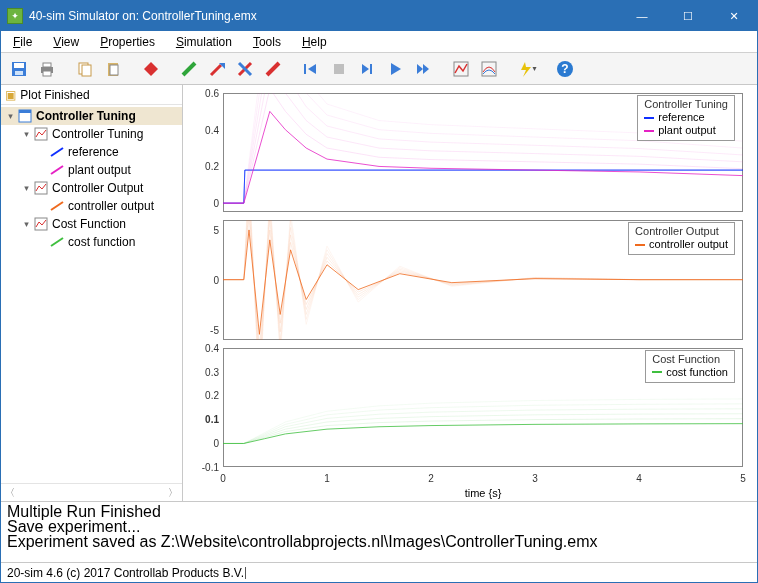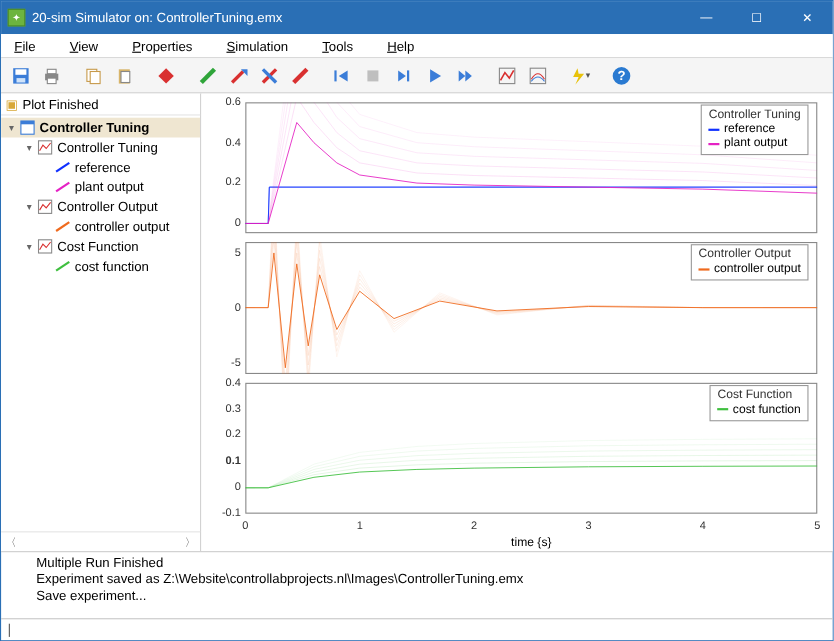--- a/index.html
+++ b/index.html
@@ -4,21 +4,21 @@
 <style>
   * { box-sizing: border-box; margin: 0; padding: 0; font-family: "Segoe UI", Tahoma, sans-serif; }
   html, body { width: 758px; height: 583px; overflow: hidden; background:#fff; }
   .window { width:758px; height:583px; border:1px solid #2a6fb5; display:flex; flex-direction:column; }
   .titlebar { height:30px; background:#2a6fb5; color:#fff; display:flex; align-items:center; padding:0 0 0 6px; font-size:12px; }
   .titlebar .icon { width:16px; height:16px; background:#6db43f; margin-right:6px; display:flex;align-items:center;justify-content:center;font-size:9px;color:#fff;border:1px solid #4b8b2a;}
   .titlebar .title { flex:1; }
   .winbtns { display:flex; height:100%; }
   .winbtn { width:46px; display:flex; align-items:center; justify-content:center; color:#fff; font-size:11px;}
   .winbtn.close { background:transparent; }
-  .menubar { height:22px; background:#fff; display:flex; align-items:center; padding:0 6px; font-size:12px; gap:19px; border-bottom:1px solid #d0d0d0;}
+  .menubar { height:22px; background:#fff; display:flex; align-items:center; padding:0 6px; font-size:12px; gap:9px; border-bottom:1px solid #d0d0d0;}
   .menuitem { padding:2px 6px; }
   .menuitem u { text-decoration:underline; }
   .toolbar { height:32px; background:#f5f5f5; border-bottom:1px solid #c8c8c8; display:flex; align-items:center; padding:0 6px; gap:4px;}
   .tbtn { width:24px; height:24px; display:flex; align-items:center; justify-content:center; border:1px solid transparent; border-radius:2px;}
   .sep { width:6px; }
   .body { flex:1; display:flex; min-height:0; border-bottom:1px solid #c8c8c8;}
   .side { width:182px; border-right:1px solid #c8c8c8; display:flex; flex-direction:column; font-size:12px; background:#fff;}
   .sidehdr { height:20px; display:flex; align-items:center; padding:0 4px; gap:4px; border-bottom:1px solid #e4e4e4; }
   .tree { flex:1; overflow:auto; padding:2px 0;}
   .node { display:flex; align-items:center; height:18px; padding-left:4px; white-space:nowrap; }
@@ -37,32 +37,32 @@
   .xlabel { position:absolute; top:16px; left:50%; transform:translateX(-50%); font-size:11px; }
   .legend { position:absolute; right:8px; top:2px; background:#fff; border:1px solid #999; padding:2px 6px 3px 6px; font-size:11px; line-height:13px; z-index:5;}
   .legend .lt { color:#333; }
   .legend .li { display:flex; align-items:center; gap:4px;}
   .legend .sw { width:10px; height:2px; }
   svg.plines { position:absolute; inset:0; width:100%; height:100%; }
   .bottom { display:flex; flex-direction:column; }
   .tabrow { height:22px; display:flex; align-items:flex-end; padding-left:4px; border-bottom:1px solid #c8c8c8; position:relative;}
   .tab { border:1px solid #c8c8c8; border-bottom:none; background:#fff; padding:2px 10px; font-size:12px; position:relative; top:1px;}
   .tabarrow { margin-left:auto; padding:0 8px; color:#666; font-size:9px;}
-  .console { height:60px; font-size:12px; padding:2px 6px; overflow:hidden; line-height:15px;margin-left:26px;}
+  .console { height:60px; font-size:16px; padding:2px 6px; overflow:hidden; line-height:15px;}
   .status { height:20px; border-top:1px solid #c8c8c8; font-size:12px; padding:2px 6px; display:flex; align-items:center;}
   .chartborder { position:absolute; inset:0; border:1px solid #888; }
 </style>
 </head>
 <body>
 
 <div class="window">
 
   <div class="titlebar">
     <span class="icon">✦</span>
-    <span class="title">20-sim Simulator on: ControllerTuning.emx</span>
+    <span class="title">40-sim Simulator on: ControllerTuning.emx</span>
     <div class="winbtns">
       <div class="winbtn">—</div>
       <div class="winbtn">☐</div>
       <div class="winbtn close">✕</div>
     </div>
   </div>
 
   <div class="menubar">
     <span class="menuitem"><u>F</u>ile</span>
     <span class="menuitem"><u>V</u>iew</span>
@@ -378,20 +378,21 @@
           <div class="xtick" style="left: 60%;">3</div>
           <div class="xtick" style="left: 80%;">4</div>
           <div class="xtick" style="left: 100%;">5</div>
         </div>
     </div>
   </div>
 
   <div class="bottom">
     <div class="console" id="console">
         <div>Multiple Run Finished</div>
+        <div>Save experiment...</div>
         <div>Experiment saved as Z:\Website\controllabprojects.nl\Images\ControllerTuning.emx</div>
-        <div>Save experiment...</div>
       </div>
   </div>
   <div class="status">
+    <span>20-sim 4.6 (c) 2017 Controllab Products B.V.</span>
       <span style="border-left:1px solid #555;height:12px;margin-left:1px"></span>
   </div>
 </div>
 
 </body></html>

